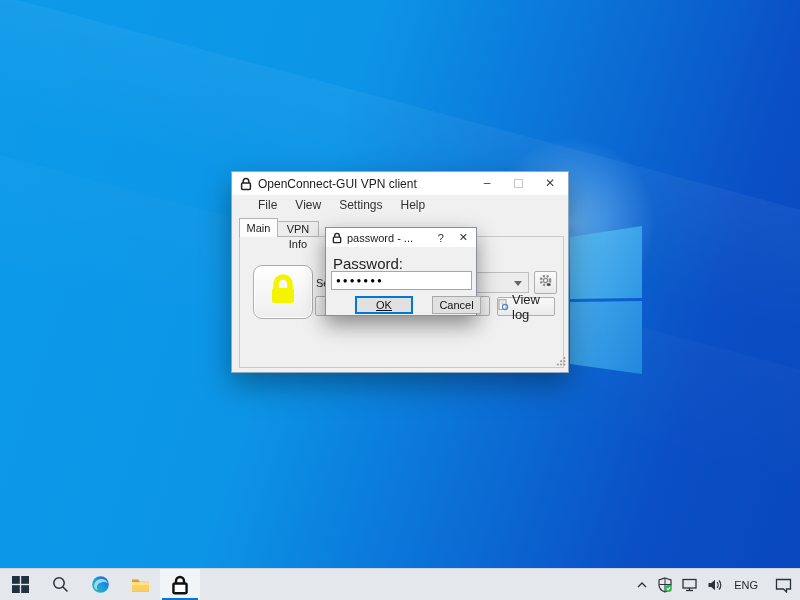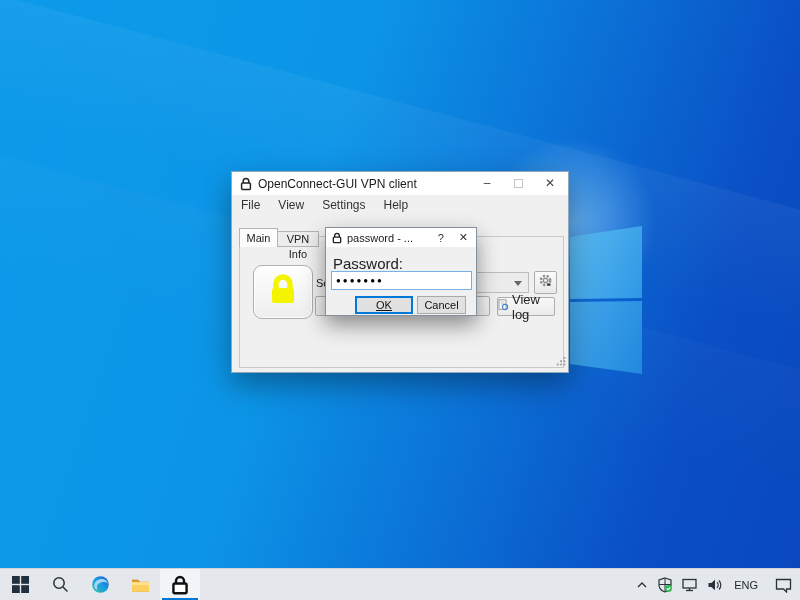--- a/index.html
+++ b/index.html
@@ -28,24 +28,24 @@
 
   
   .main-window { position:absolute; left:231px; top:171px; width:338px; height:202px;
     background:#f0f0f0; border:1px solid #8fa8bd; box-shadow:0 12px 28px rgba(0,0,0,.35); z-index:5; }
   .titlebar { position:relative; height:23px; background:#ffffff; display:flex; align-items:center; }
   .titlebar .app-icon { margin:0 6px 0 8px; display:flex; }
   .title-text { font-size:12px; color:#1a1a1a; }
   .win-controls { position:absolute; right:12px; top:0; height:23px; display:flex; align-items:center; gap:21px; }
   .ctl { font-size:12px; color:#444; width:12px; text-align:center; line-height:23px; cursor:default; }
   .ctl-max-box { width:9px; height:9px; border:1px solid #c6c6c6; }
-  .menubar { height:20px; background:#f0f0f0; display:flex; align-items:center; padding-left:0; }
+  .menubar { height:20px; background:#f0f0f0; display:flex; align-items:center; padding-left:17px; }
   .menu-item { font-size:12px; color:#333; padding:0 9px; line-height:20px; }
 
-  .tabs { position:absolute; left:7px; top:46px; display:flex; align-items:flex-end;margin-top:10px; }
+  .tabs { position:absolute; left:7px; top:46px; display:flex; align-items:flex-end; }
   .tab { font-size:11px; color:#222; border:1px solid #b4b4b4; text-align:center; }
   .tab-active { background:#fcfcfc; width:39px; height:19px; line-height:18px; border-bottom:none; z-index:2; }
   .tab-inactive { background:#ececec; width:41px; height:16px; line-height:15px; border-left:none; }
   .tab-pane { position:absolute; left:7px; top:64px; width:325px; height:132px;
     border:1px solid #c9c9c9; background:#f0f0f0; }
 
   .lock-big-btn { position:absolute; left:21px; top:93px; width:60px; height:54px;
     background:linear-gradient(#fefefe,#eeeeee); border:1px solid #aeaeae; border-radius:9px;
     display:flex; align-items:center; justify-content:center; box-shadow:inset 0 0 0 1px #fff; }
   .server-label { position:absolute; left:84px; top:105px; font-size:11px; color:#222; }
@@ -71,21 +71,21 @@
   .dlg-title { font-size:11px; color:#1a1a1a; }
   .dlg-controls { position:absolute; right:8px; top:0; height:19px; display:flex; align-items:center; gap:15px; }
   .dlg-ctl { font-size:11px; color:#333; }
   .dlg-label { position:absolute; left:7px; top:27px; font-size:15px; color:#222; }
   .pwd-input { position:absolute; left:5px; top:43px; width:141px; height:19px;
     background:#fff; border:1px solid #79b1e2; font-size:8px; letter-spacing:2px;
     color:#000; line-height:17px; padding-left:4px; overflow:hidden; }
   .dlg-btn { position:absolute; top:68px; height:18px; font-size:11px; color:#111;
     background:#e1e1e1; display:flex; align-items:center; justify-content:center; }
   .ok-btn { left:29px; width:58px; border:1px solid #0078d7; box-shadow:inset 0 0 0 1px #0078d7;text-decoration:underline; }
-  .cancel-btn { left:91px; width:49px; border:1px solid #a9a9a9; }
+  .cancel-btn { left:106px; width:49px; border:1px solid #a9a9a9; }
 
   
   .taskbar { position:absolute; left:0; bottom:0; width:800px; height:32px;
     background:#e4e8ec; border-top:1px solid #cfd4d9; display:flex; align-items:stretch; z-index:20; }
   .tb-btn { width:40px; display:flex; align-items:center; justify-content:center; position:relative; }
   .tb-active { background:#f2f5f8; }
   .tb-underline { position:absolute; left:2px; right:2px; bottom:0; height:2px; background:#0078d7; }
   .tray { position:absolute; right:8px; top:0; height:32px; display:flex; align-items:center; gap:9px; }
   .tray-lang { font-size:11px; color:#1c242c; padding:0 2px; }
   .tray-item { display:flex; align-items:center; justify-content:center; }

